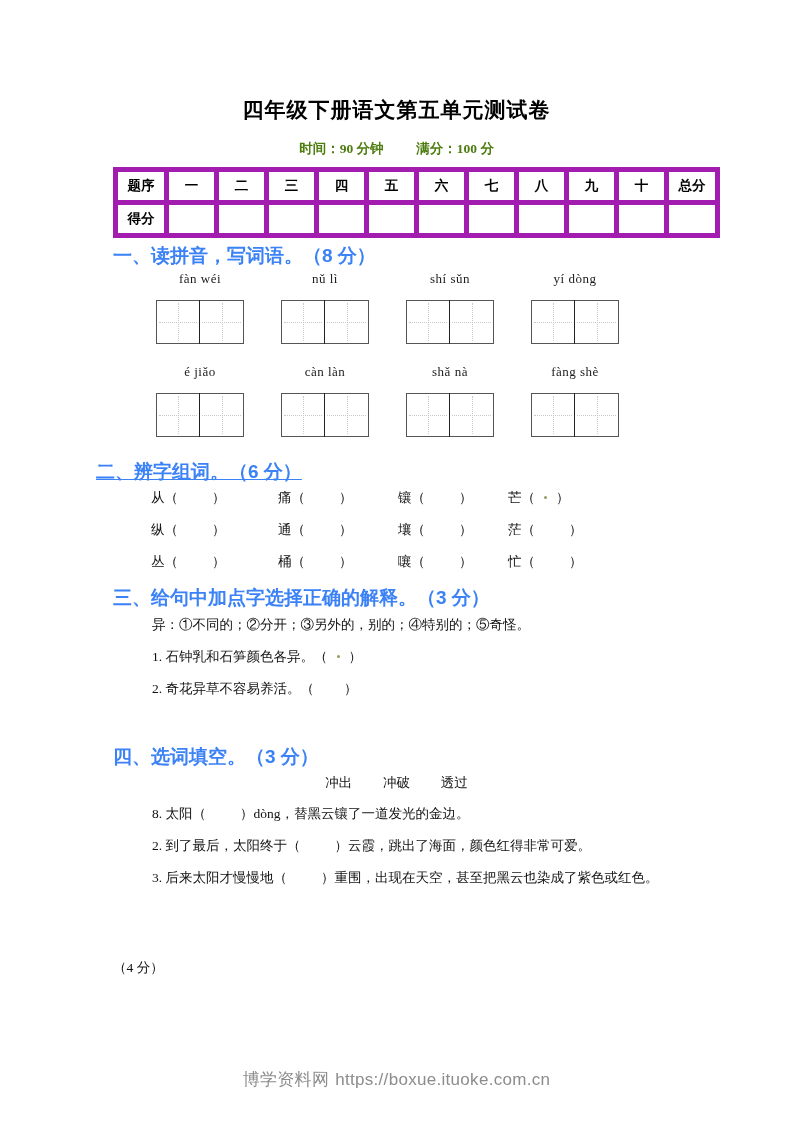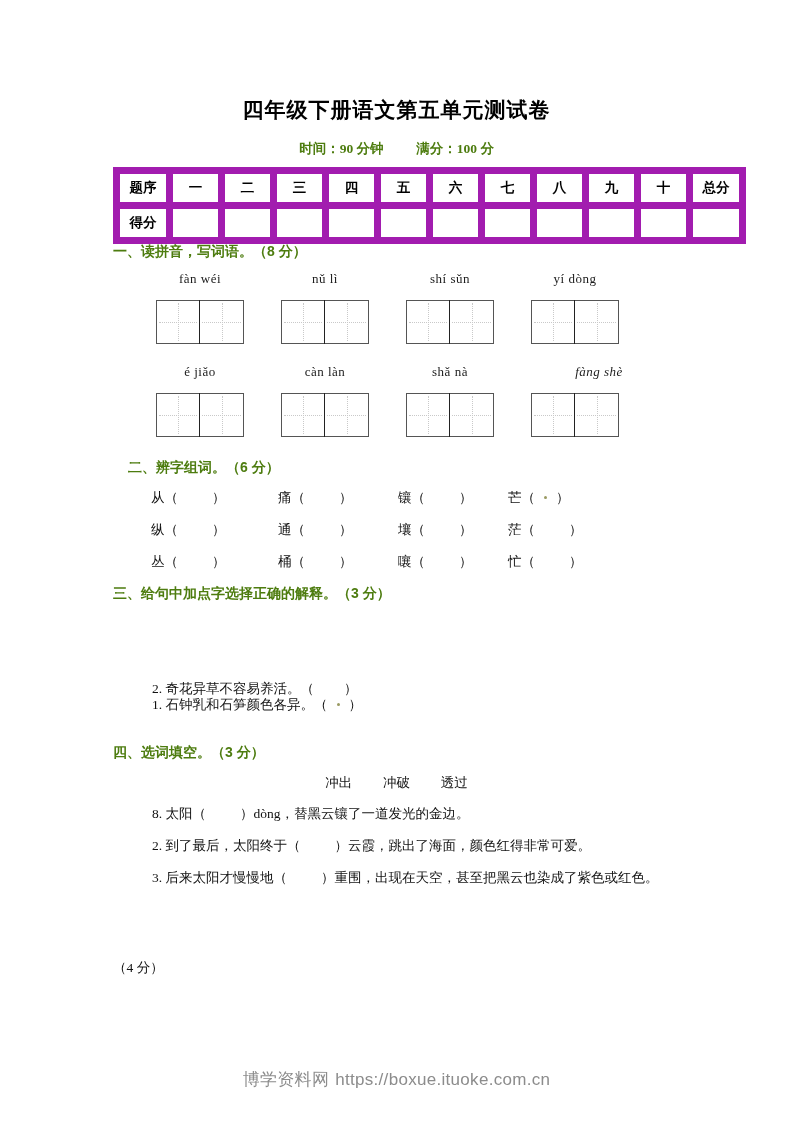--- a/index.html
+++ b/index.html
@@ -48,41 +48,41 @@
 
   
   .score-table {
     position: absolute;
     left: 113px; top: 167px;
     border-collapse: collapse;
     table-layout: fixed;
     width: 538px;
   }
   .score-table td {
-    border: 7px solid #a21caf;
+    border: 5px solid #a21caf;
     height: 28px;
     text-align: center;
     vertical-align: middle;
     font-size: 13.5px;
     font-family: "Liberation Sans", "DejaVu Sans", sans-serif;
     font-weight: bold;
     color: #000;
     padding: 0;
   }
   .score-table td.lbl { width: 46px; }
   .score-table td.num { width: 45px; }
   .score-table td.tot { width: 46px; }
 
   
   .sec-head {
     position: absolute;
     font-family: "Liberation Sans", "DejaVu Sans", sans-serif;
     font-weight: bold;
-    font-size: 14px;
-    color: #4d7c0f;
+    font-size: 19px;
+    color: #3b82f6;
     white-space: nowrap;
   }
 
   
   .pinyin-row {
     position: absolute;
     left: 113px;
     width: 560px;
     height: 20px;
   }
@@ -295,21 +295,21 @@
       <div class="tzg-cell"></div>
       <div class="tzg-cell"></div>
       <div class="tzg-mid"></div>
     </div>
   </div>
 
   <div class="pinyin-row" style="top:364px;">
     <div class="pinyin-item" style="left:27px;">é jiǎo</div>
     <div class="pinyin-item" style="left:152px;">càn làn</div>
     <div class="pinyin-item" style="left:277px;">shǎ nà</div>
-    <div class="pinyin-item" style="left:426px;font-style:italic;">fàng shè</div>
+    <div class="pinyin-item" style="left:402px;">fàng shè</div>
   </div>
 
   <div class="grid-row" style="top:393px;">
     <div class="tzg" style="left:43px;">
       <div class="tzg-cell"></div>
       <div class="tzg-cell"></div>
       <div class="tzg-mid"></div>
     </div>
     <div class="tzg" style="left:168px;">
       <div class="tzg-cell"></div>
@@ -321,21 +321,21 @@
       <div class="tzg-cell"></div>
       <div class="tzg-mid"></div>
     </div>
     <div class="tzg" style="left:418px;">
       <div class="tzg-cell"></div>
       <div class="tzg-cell"></div>
       <div class="tzg-mid"></div>
     </div>
   </div>
 
-  <div class="sec-head" style="left:128px; top:459px;">二、辨字组词。（6 分）</div>
+  <div class="sec-head" style="left:96px; top:459px;text-decoration:underline;">二、辨字组词。（6 分）</div>
 
   <div class="cg-row" style="top:489px;">
     <div class="cg-item" style="left:38px;">
       <span>从（</span><span class="gap"></span><span>）</span>
     </div>
     <div class="cg-item" style="left:165px;">
       <span>痛（</span><span class="gap"></span><span>）</span>
     </div>
     <div class="cg-item" style="left:285px;">
       <span>镶（</span><span class="gap"></span><span>）</span>
@@ -370,22 +370,23 @@
     <div class="cg-item" style="left:285px;">
       <span>嚷（</span><span class="gap"></span><span>）</span>
     </div>
     <div class="cg-item" style="left:395px;">
       <span>忙（</span><span class="gap"></span><span>）</span>
     </div>
   </div>
 
   <div class="sec-head" style="left:113px; top:585px;">三、给句中加点字选择正确的解释。（3 分）</div>
 
-
-  <div class="line" style="left:152px; top:648px;margin-top:48px;">
+  <div class="line" style="left:152px; top:616px;">异：①不同的；②分开；③另外的，别的；④特别的；⑤奇怪。</div>
+
+  <div class="line" style="left:152px; top:648px;">
     <span>1. 石钟乳和石笋颜色各异。（</span><span class="dotmark"></span><span>）</span>
   </div>
   <div class="line" style="left:152px; top:680px;">
     <span>2. 奇花异草不容易养活。（</span><span class="gap" style="display:inline-block;width:30px;"></span><span>）</span>
   </div>
 
   <div class="sec-head" style="left:113px; top:744px;">四、选词填空。（3 分）</div>
 
   <div class="word-bank" style="top:774px;">
     <span>冲出</span>

